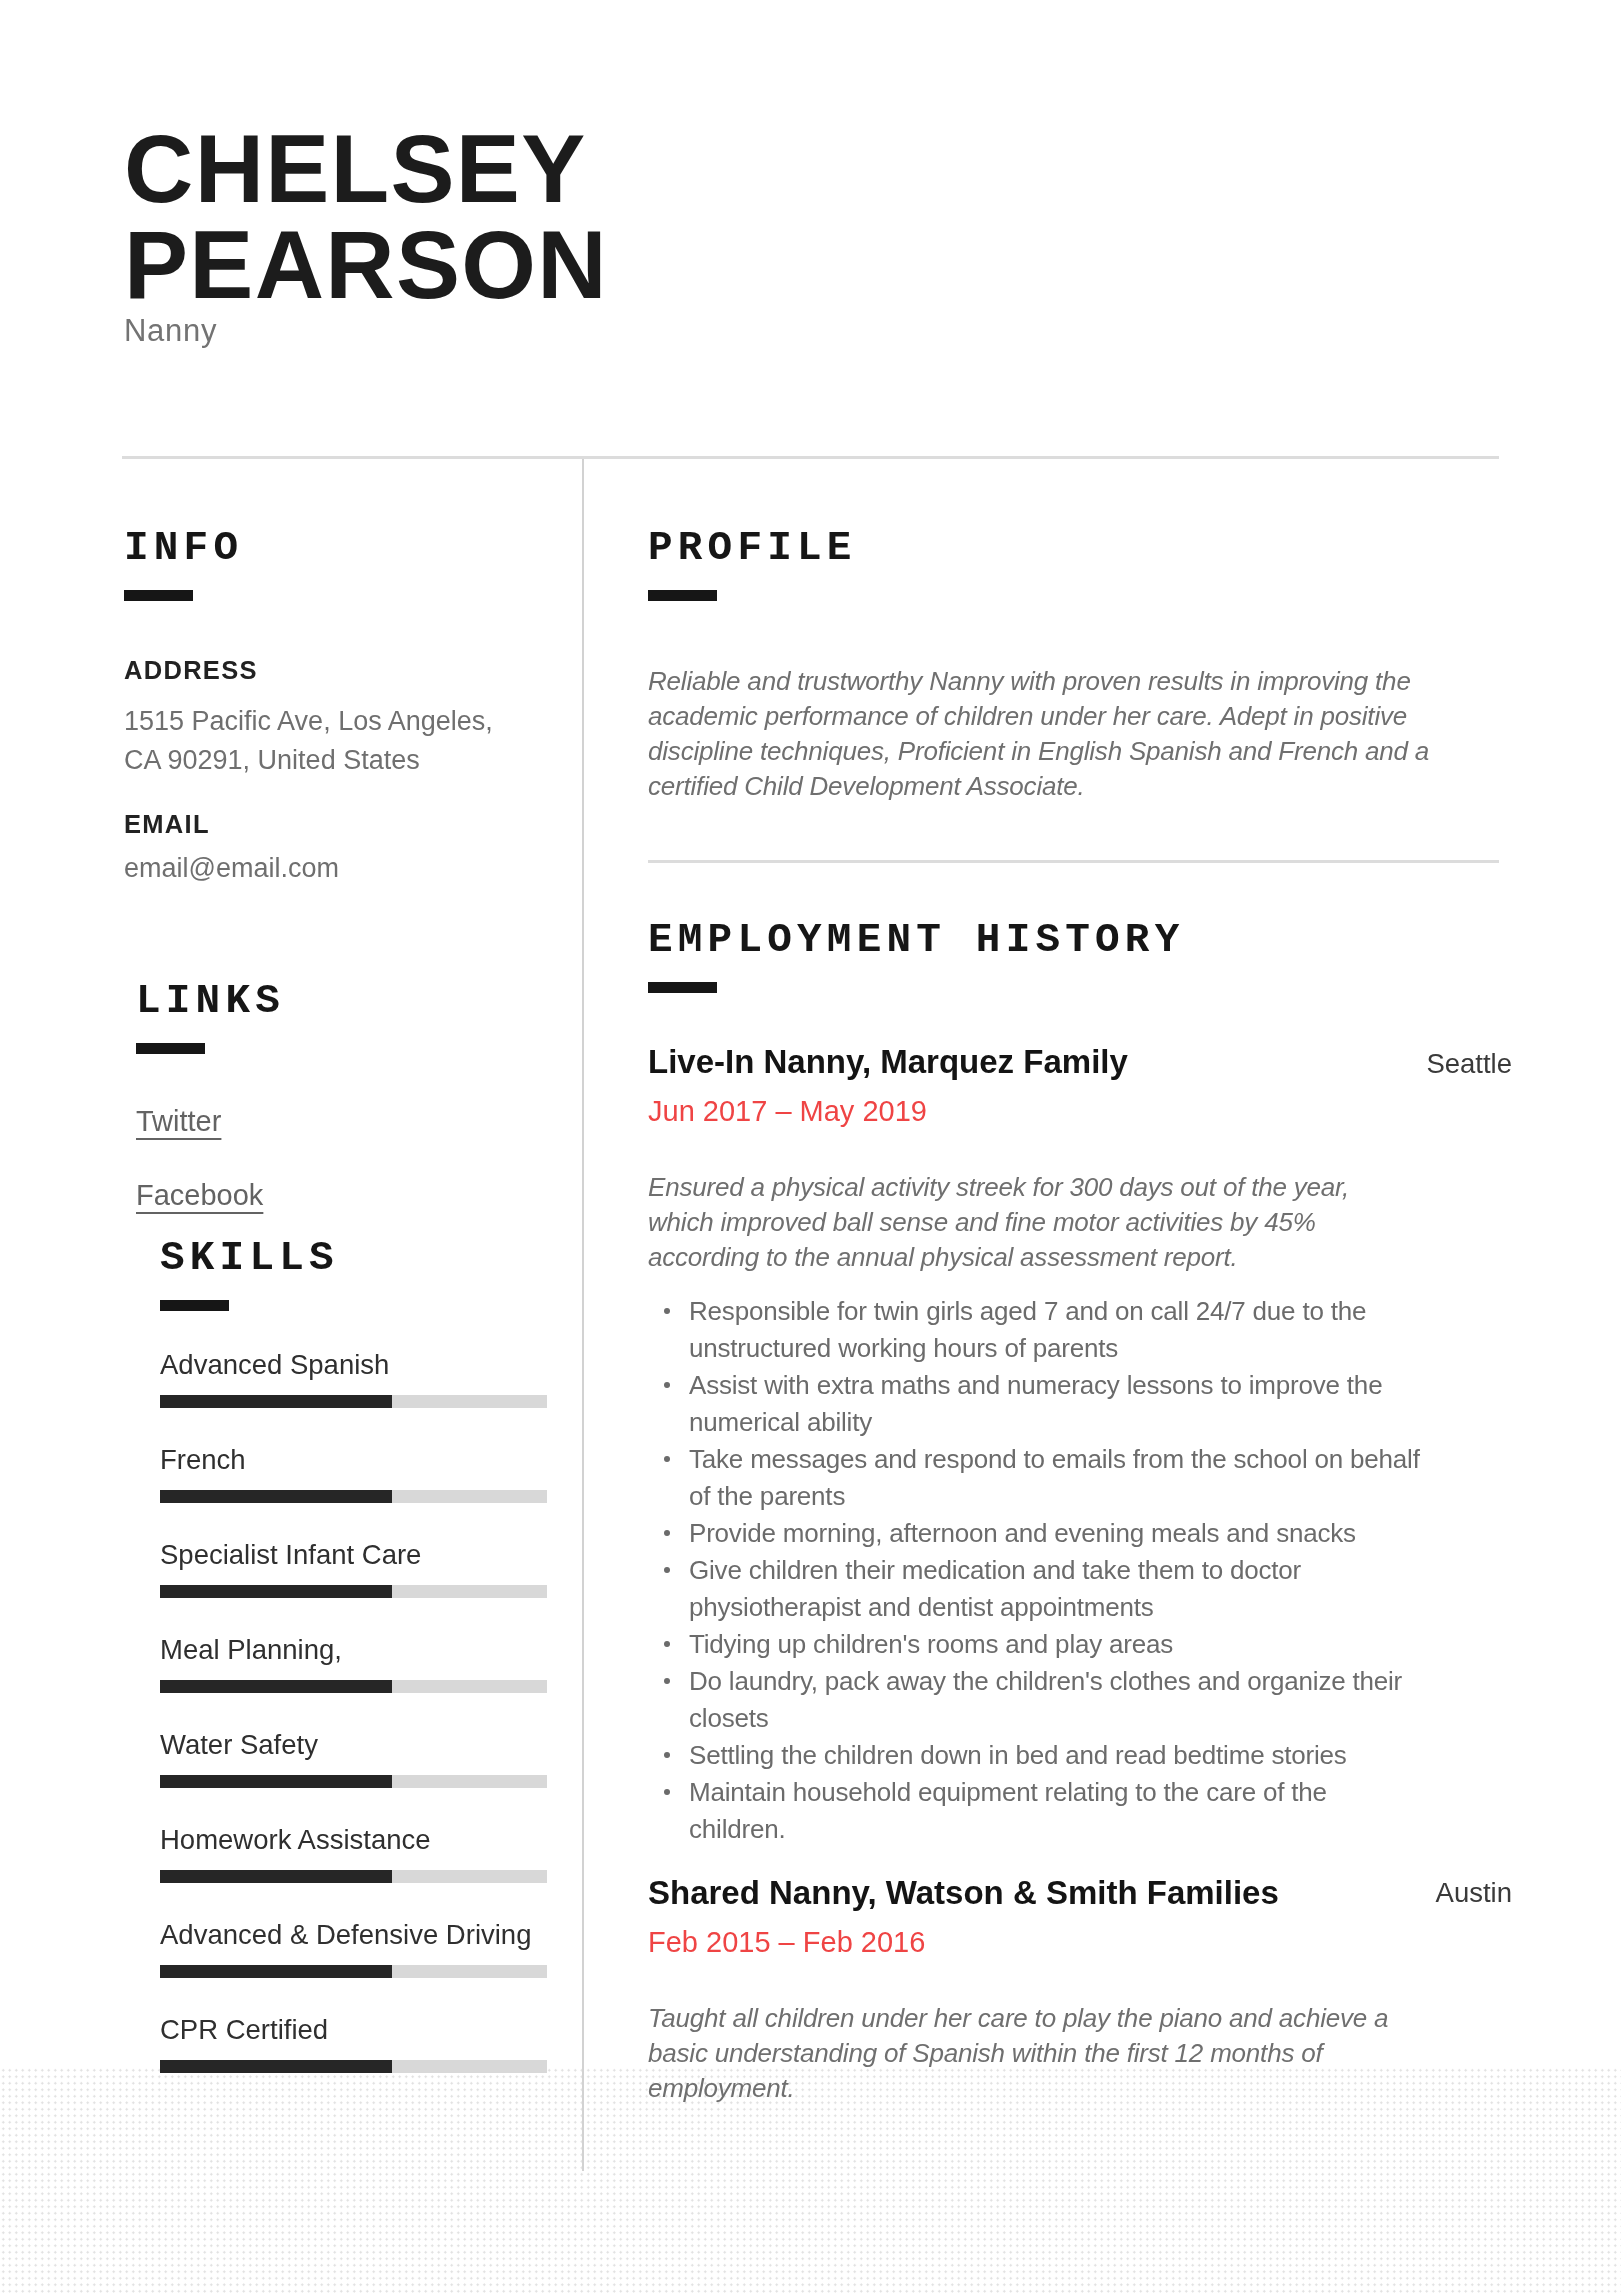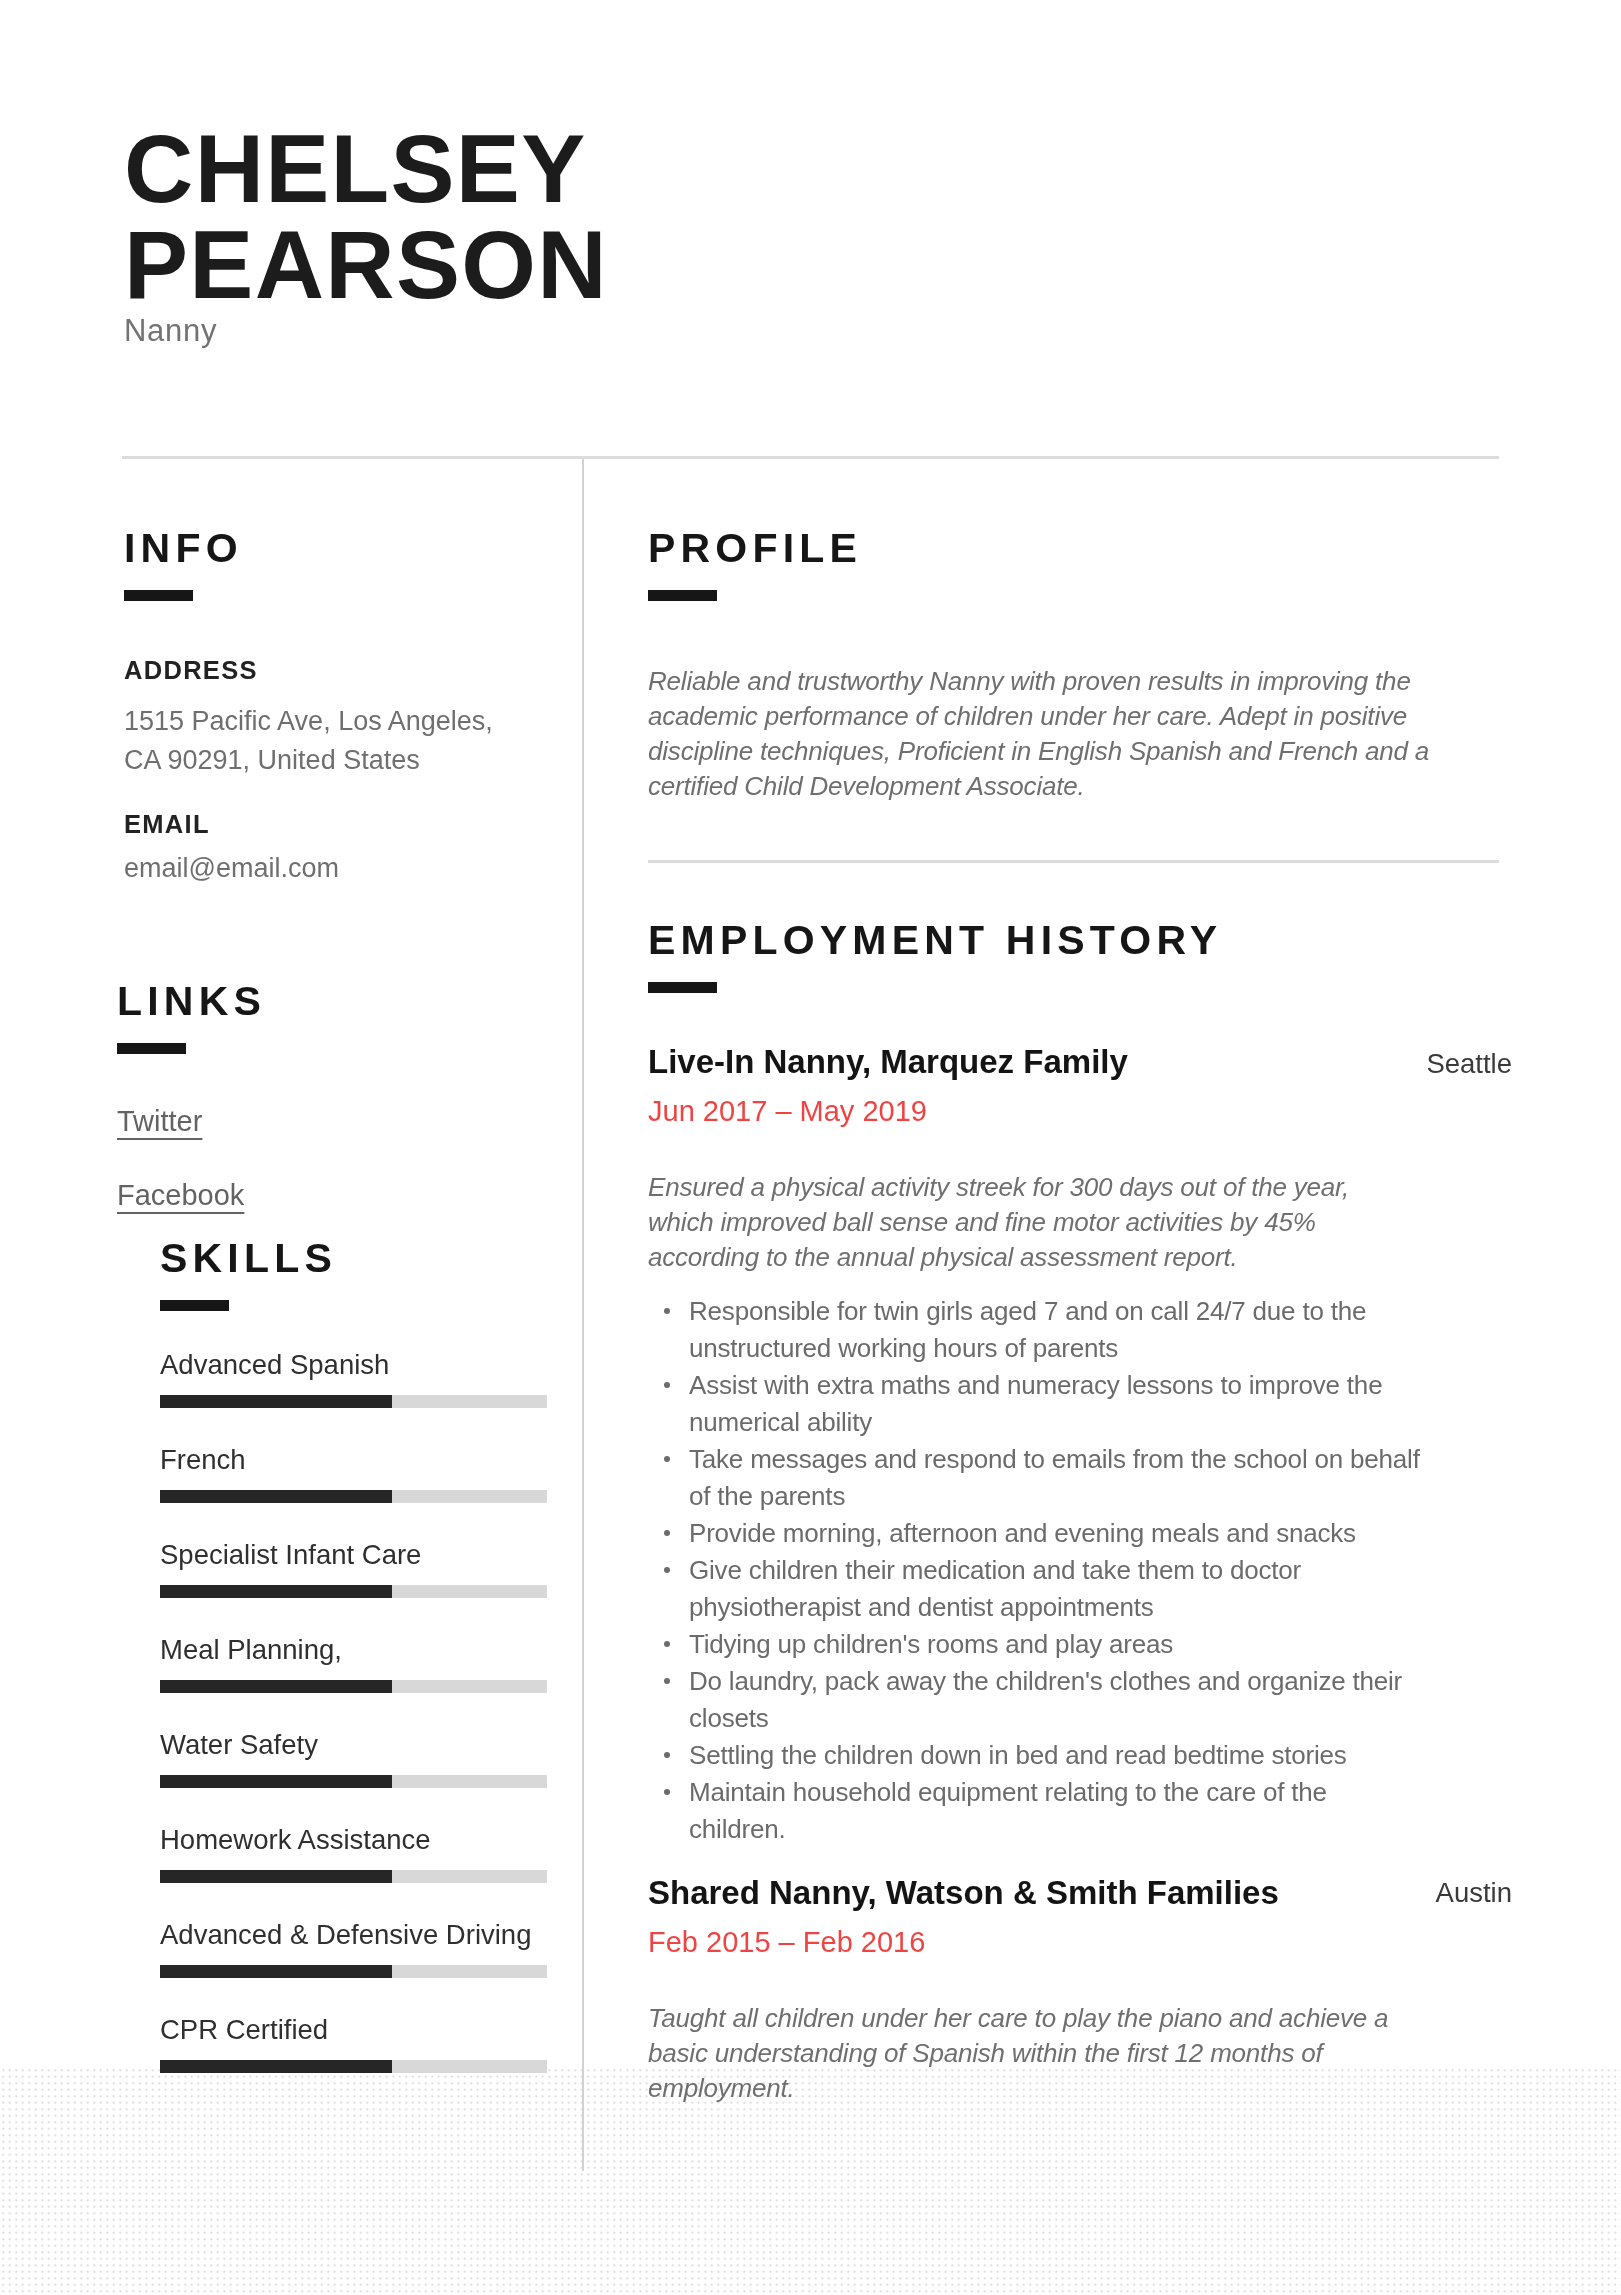--- a/index.html
+++ b/index.html
@@ -20,26 +20,26 @@
   .name span { display:block; }
   .subtitle { font-size:31px; color:#737373; letter-spacing:0.7px; }
 
   
   .hr-top { position:absolute; left:122px; top:456px; width:1377px; height:3.3px; background:#dcdcdc; z-index:1; }
   .v-div  { position:absolute; left:582px; top:459px; width:2px; height:1712px; background:#d2d2d2; z-index:1; }
   .hr-mid { position:absolute; left:648px; top:860px; width:851px; height:3.3px; background:#dcdcdc; z-index:1; }
 
   
   .sec { position:absolute; z-index:2; }
-  h2.sec-title { font-size:41px; line-height:41px; font-weight:700; letter-spacing:5.2px; color:#161616; }
+  h2.sec-title { font-size:41px; line-height:41px; font-weight:700; letter-spacing:5.2px; color:#161616;font-family:Liberation Mono, monospace; }
   .tbar { width:69px; height:10.5px; background:#161616; margin-top:21px; }
 
   
   .sec-info   { left:124px; top:528px;  width:393px; }
-  .sec-links  { left:117px; top:981px; width:393px; }
+  .sec-links  { left:136px; top:981px; width:393px; }
   .sec-skills { left:124px; top:1238px; width:387px;margin-left:36px; }
 
   h3.sublabel { font-size:25.5px; line-height:29px; font-weight:700; letter-spacing:1.3px; color:#222222; }
   .sublabel.first { margin-top:55px; }
   .sublabel.next  { margin-top:30px; }
   .gray-lines { margin-top:17px; font-size:27px; line-height:39px; color:#6f6f6f; }
   .gray-lines div { white-space:nowrap; }
   .email-val { margin-top:10.5px; font-size:27px; line-height:39px; color:#6f6f6f; }
 
   .link-item { display:block; margin-top:41px; font-size:29px; line-height:33px;

